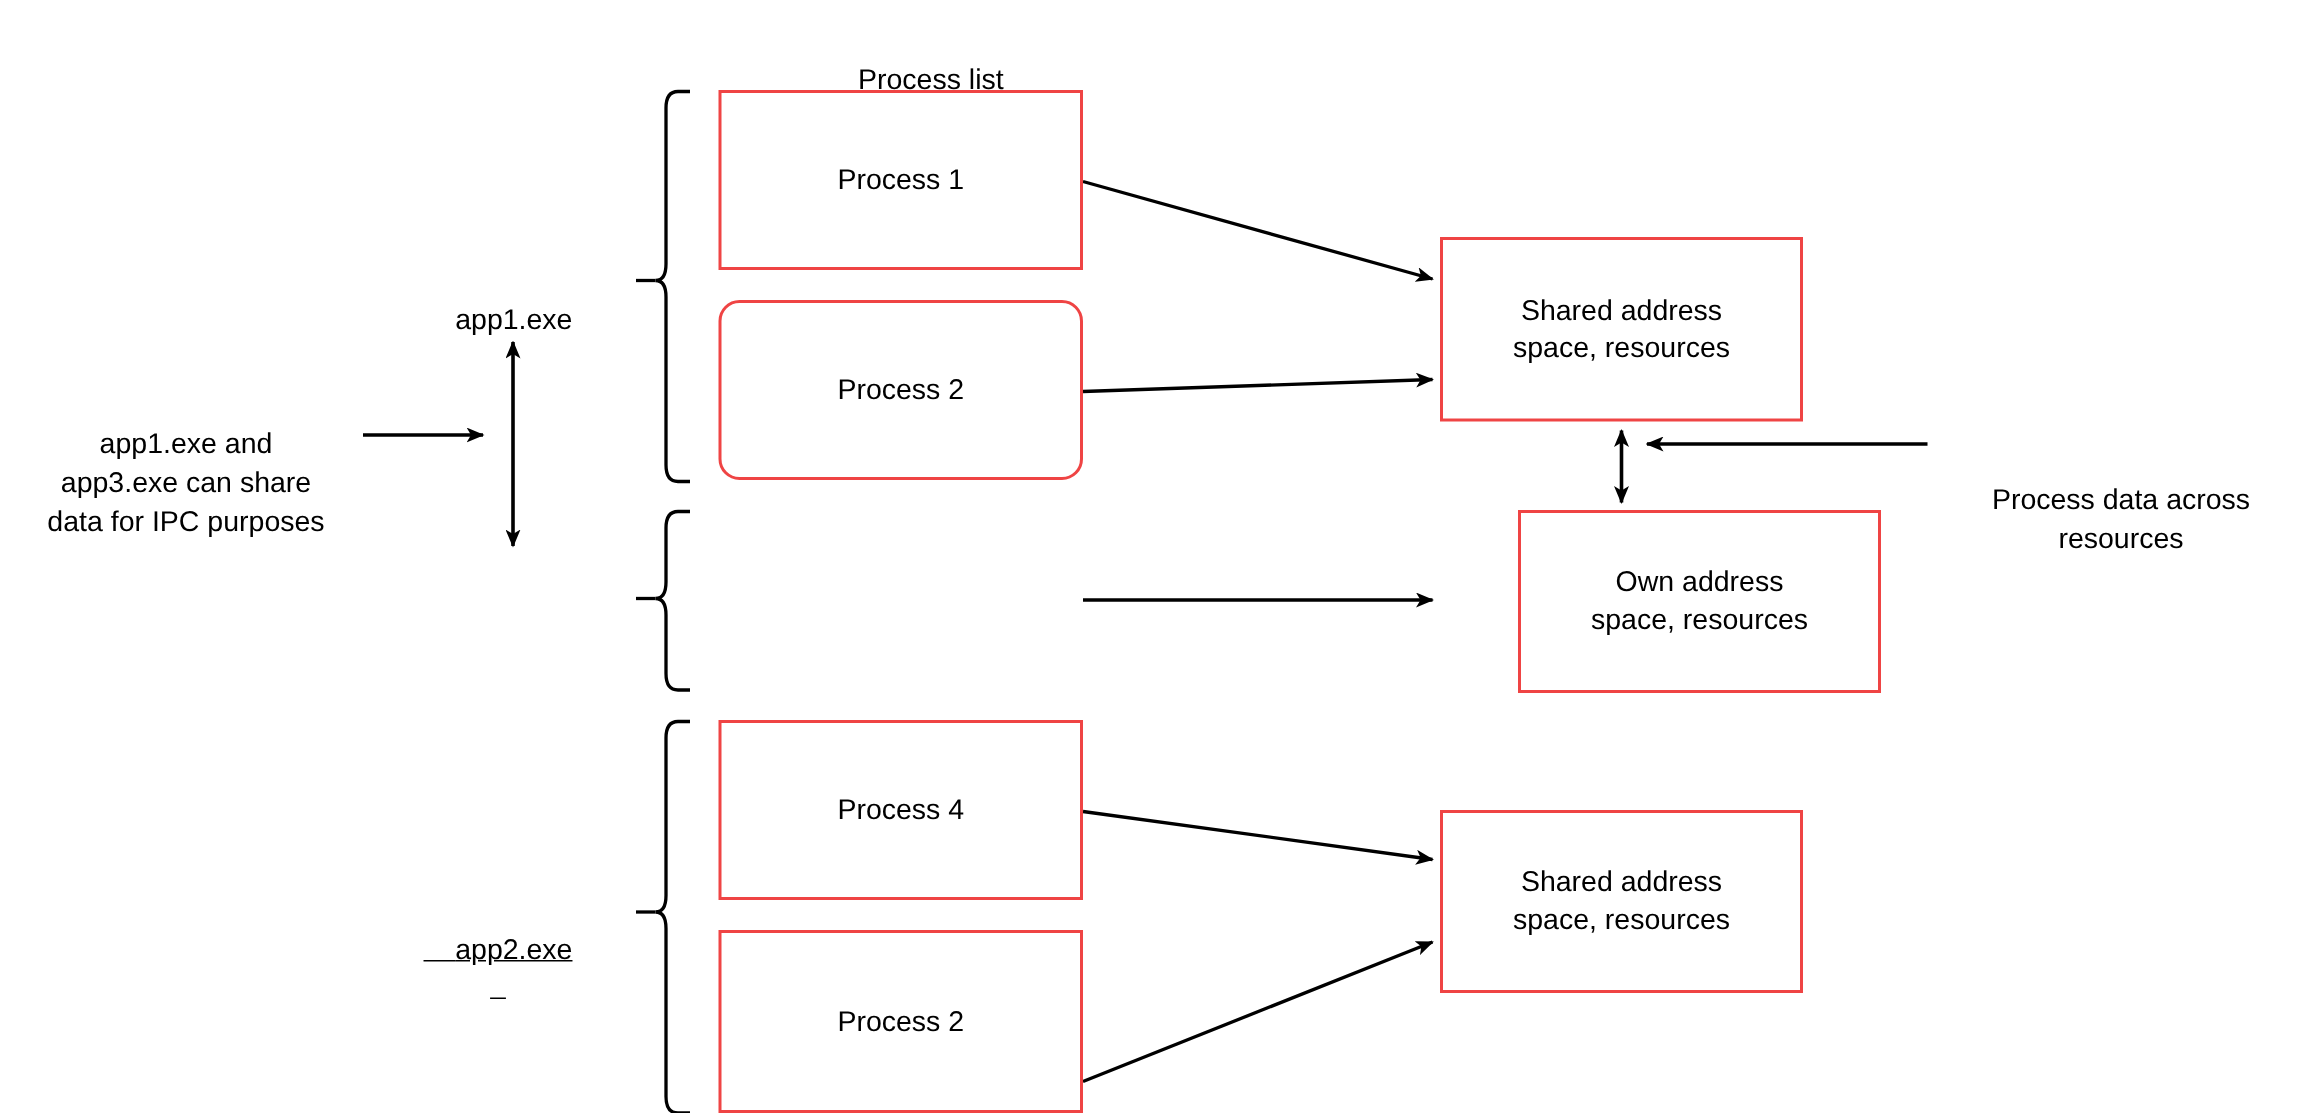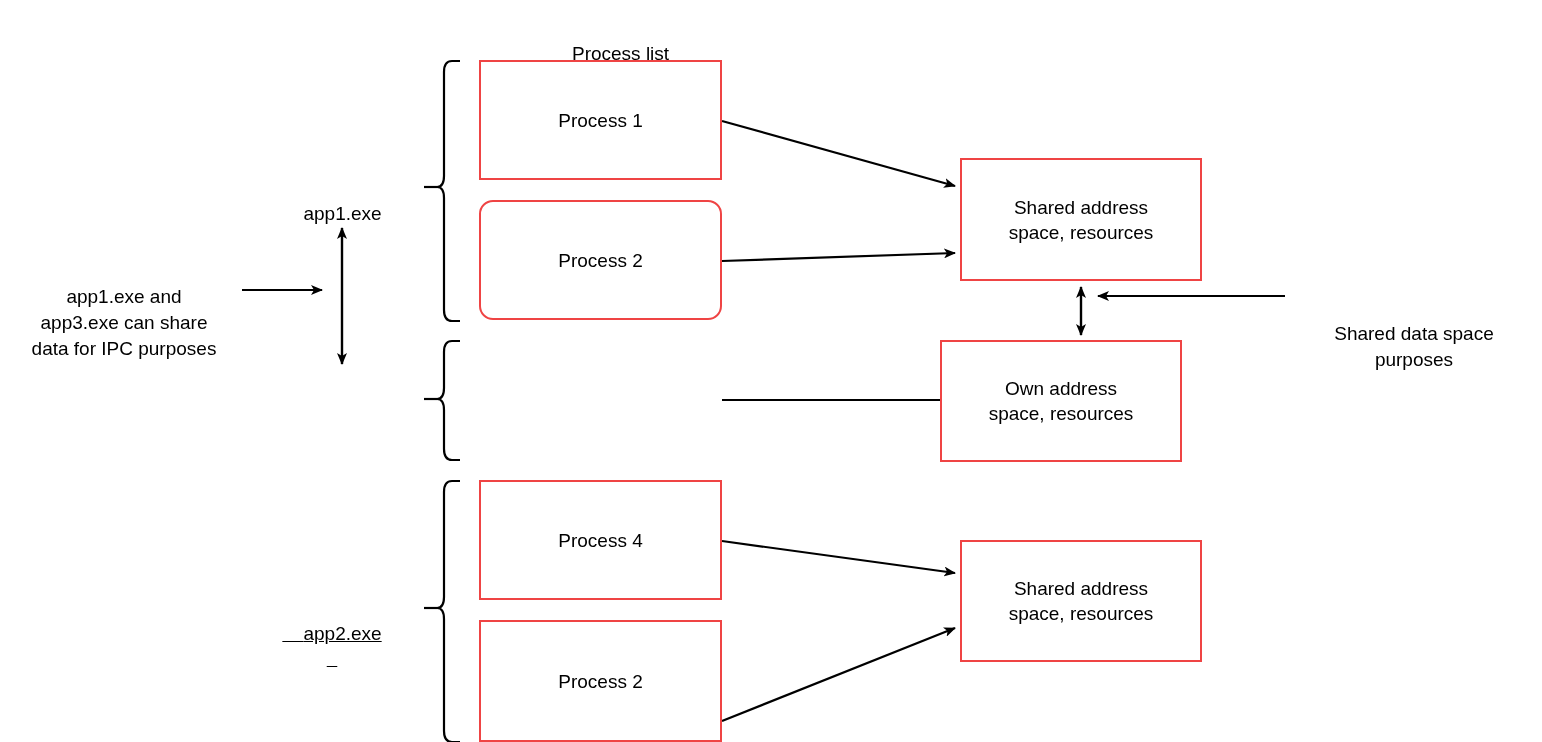--- a/index.html
+++ b/index.html
@@ -84,21 +84,21 @@
   <div class="node-box" style="left:479px;top:620px;width:243px;height:122px;">
     <span class="node-label">Process 2</span>
   </div>
 
   <div class="node-box" style="left:960px;top:158px;width:242px;height:123px;">
     <span class="node-label">
       <span>Shared address</span><br>
       <span>space, resources</span>
     </span>
   </div>
-  <div class="node-box" style="left:940px;top:340px;width:242px;height:122px;">
+  <div class="node-box" style="left:1012px;top:340px;width:242px;height:122px;">
     <span class="node-label">
       <span>Own address</span><br>
       <span>space, resources</span>
     </span>
   </div>
   <div class="node-box" style="left:960px;top:540px;width:242px;height:122px;">
     <span class="node-label">
       <span>Shared address</span><br>
       <span>space, resources</span>
     </span>
@@ -111,17 +111,17 @@
     <span>app2.exe</span>
   </div>
 
   <div class="multi-text" style="left:8px;top:244px;width:232px;">
     <div>app1.exe and</div>
     <div>app3.exe can share</div>
     <div>data for IPC purposes</div>
   </div>
 
   <div class="multi-text" style="left:1296px;top:281px;width:236px;">
-    <div>Shared data space</div>
-    <div>purposes</div>
+    <div>Process data across</div>
+    <div>resources</div>
   </div>
 
 </div>
 
 </body></html>

